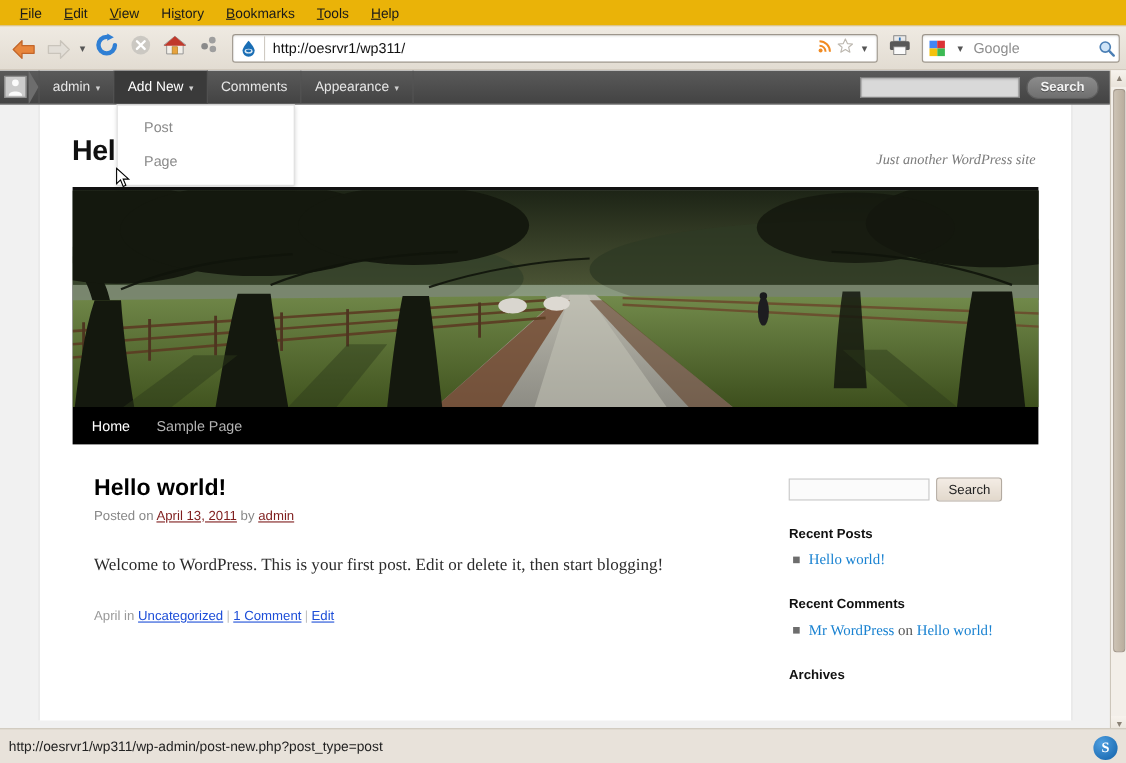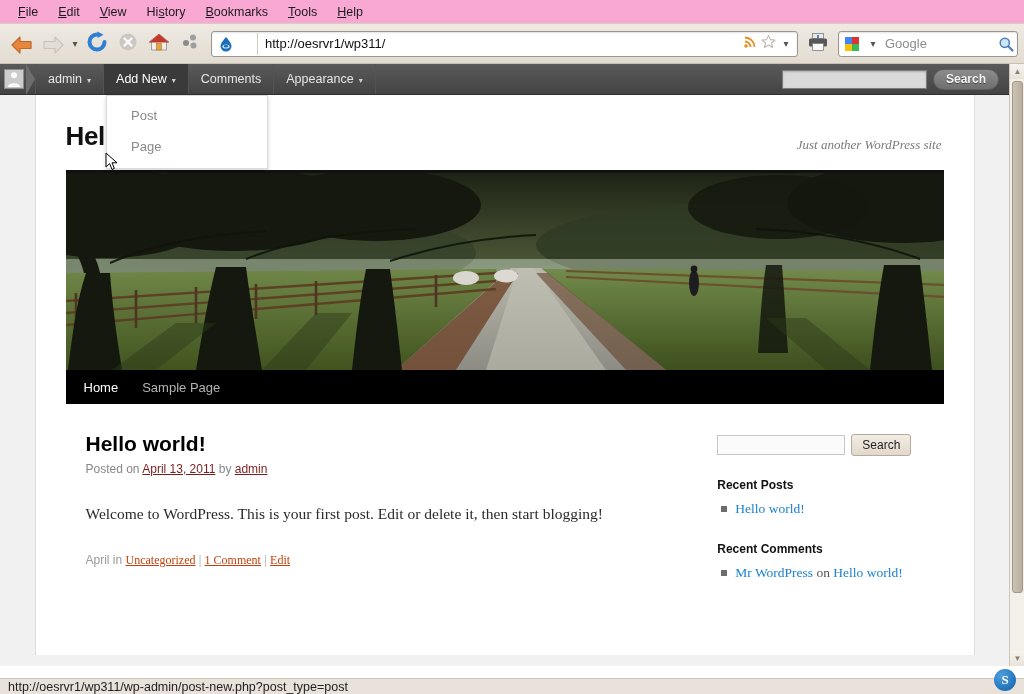--- a/index.html
+++ b/index.html
@@ -8,21 +8,21 @@
     width:1024px; height:694px; overflow:hidden;
     font-family:"Liberation Sans", sans-serif;
     background:#ffffff;
     position:relative;
   }
 
   
   #browser-chrome { background:#e8e2da; }
 
   .menubar {
-    height:24px; background:#f9a8d4;
+    height:24px; background:#eab308;
     display:flex; align-items:center; padding-left:8px;
     border-bottom:1px solid #d6cec3;
   }
   .menu-item {
     font-size:12.5px; color:#1a1a1a; padding:2px 10px;
     font-family:"Liberation Sans", sans-serif;
   }
   .menu-item u { text-decoration:underline; }
 
   .navbar {
@@ -37,21 +37,20 @@
   .arrow-back, .arrow-fwd { position:relative; width:22px; height:18px; }
   .arrow-back svg, .arrow-fwd svg { display:block; }
 
   .chev-small { font-size:10px; color:#555; width:14px; text-align:center; }
 
   .urlbar {
     flex:1; height:26px; background:#fff; border:1px solid #9d968c;
     border-radius:3px; display:flex; align-items:center;
     margin:0 5px; box-shadow:inset 0 1px 2px rgba(0,0,0,.12);
     overflow:hidden;
-    gap:17px;
   }
   .urlbar .favicon { width:22px; height:22px; margin:0 3px;
       display:flex; align-items:center; justify-content:center; }
   .urlbar .url-text {
     flex:1; font-size:13px; color:#111; border-left:1px solid #cfcac2;
     padding-left:7px; height:22px; line-height:22px;
     font-family:"Liberation Sans", sans-serif; white-space:nowrap; overflow:hidden;
   }
   .urlbar .url-icons { display:flex; align-items:center; padding-right:4px; gap:3px; }
 
@@ -158,21 +157,21 @@
   .main-col { width:640px; padding-left:20px; }
   .entry-title { font-size:21px; font-weight:bold; color:#000; margin:0 0 6px 0;
     font-family:"Liberation Sans", sans-serif; }
   .entry-meta { font-size:12px; color:#888; margin-bottom:26px;
     font-family:"Liberation Sans", sans-serif; }
   .entry-meta a { color:#7f1d1d; text-decoration:underline; }
   .entry-body { font-size:15.5px; color:#2b2b2b; line-height:1.6;
     font-family:"Liberation Serif", serif; margin-bottom:26px; }
   .entry-footer { font-size:12px; color:#9a9a9a;
     font-family:"Liberation Sans", sans-serif; }
-  .entry-footer a { color:#c2410c; text-decoration:underline;font-family:Liberation Serif, serif; }
+  .entry-footer a { color:#1d4ed8; text-decoration:underline; }
   .sep { color:#c2c2c2; padding:0 3px; }
 
   .side-col { width:230px; margin-left:22px; padding-top:2px; }
   .side-search { display:flex; align-items:center; gap:6px; margin-bottom:22px; }
   .side-search input {
     width:128px; height:20px; border:1px solid #c8c8c8; background:#fbfbfb;
   }
   .side-search button {
     height:22px; padding:0 10px; font-size:12px; color:#222;
     border:1px solid #b3aaa0; border-radius:3px;
@@ -203,21 +202,21 @@
     justify-content:center; color:#8b8276; font-size:8px;
     background:linear-gradient(to bottom,#f7f3ed,#e9e3da); }
   .sb-thumb {
     position:absolute; left:2px; top:17px; width:11px; height:512px;
     background:linear-gradient(to right,#cdc3b4,#b9ae9e);
     border:1px solid #a2978a; border-radius:3px;
   }
 
   
   #statusbar {
-    position:absolute; left:0; bottom:0; width:1024px; height:16px;
+    position:absolute; left:0; bottom:0; width:1024px; height:32px;
     background:#e8e2da; border-top:1px solid #cdc6ba;
     display:flex; align-items:center; padding-left:8px;
   }
   #statusbar .url {
     font-size:12.5px; color:#222; font-family:"Liberation Sans", sans-serif;
   }
   .tray-s {
     position:absolute; right:8px; bottom:3px; width:22px; height:22px;
     border-radius:50%; background:radial-gradient(circle at 35% 30%,#4f9fe0,#0f5fa8);
     color:#fff; font-size:13px; font-weight:bold; display:flex;
@@ -551,20 +550,21 @@
         <div class="widget">
           <div class="widget-title">Recent Comments</div>
           <ul>
             <li>
               <a href="#">Mr WordPress</a><span> on </span><a href="#">Hello world!</a>
             </li>
           </ul>
         </div>
 
         <div class="widget">
+          <div class="widget-title">Archives</div>
         </div>
       </div>
 
     </div>
   </div>
 </div>
 
 <div id="vscroll">
   <div class="sb-arrow">▲</div>
   <div class="sb-thumb"></div>

